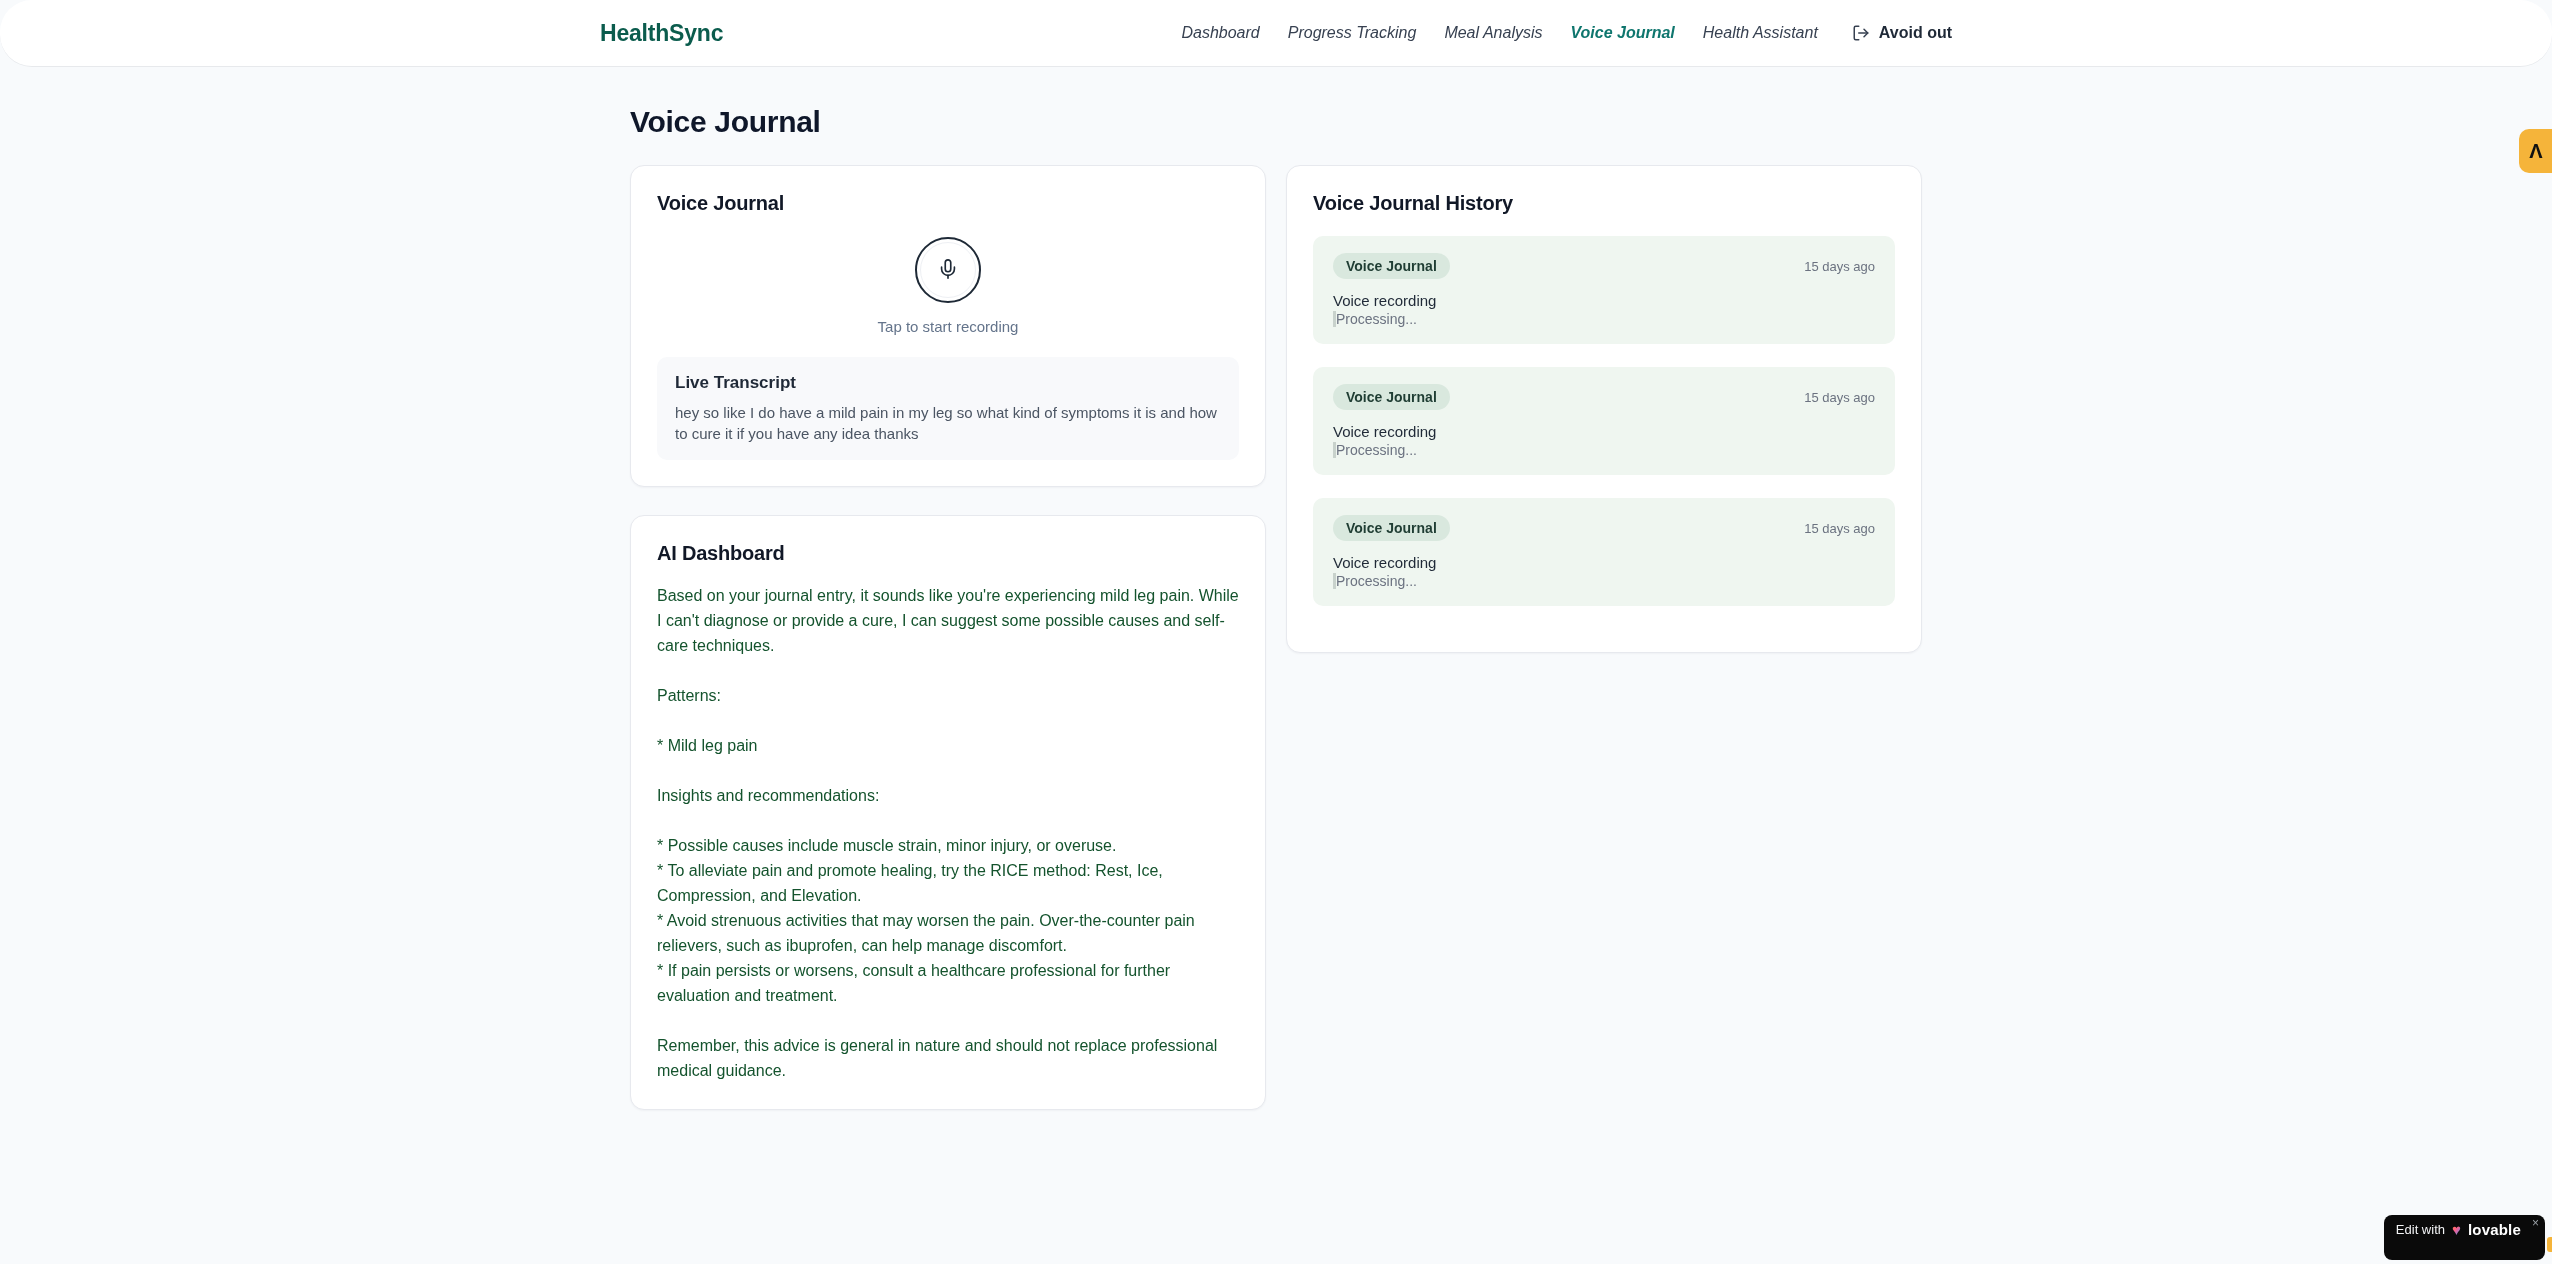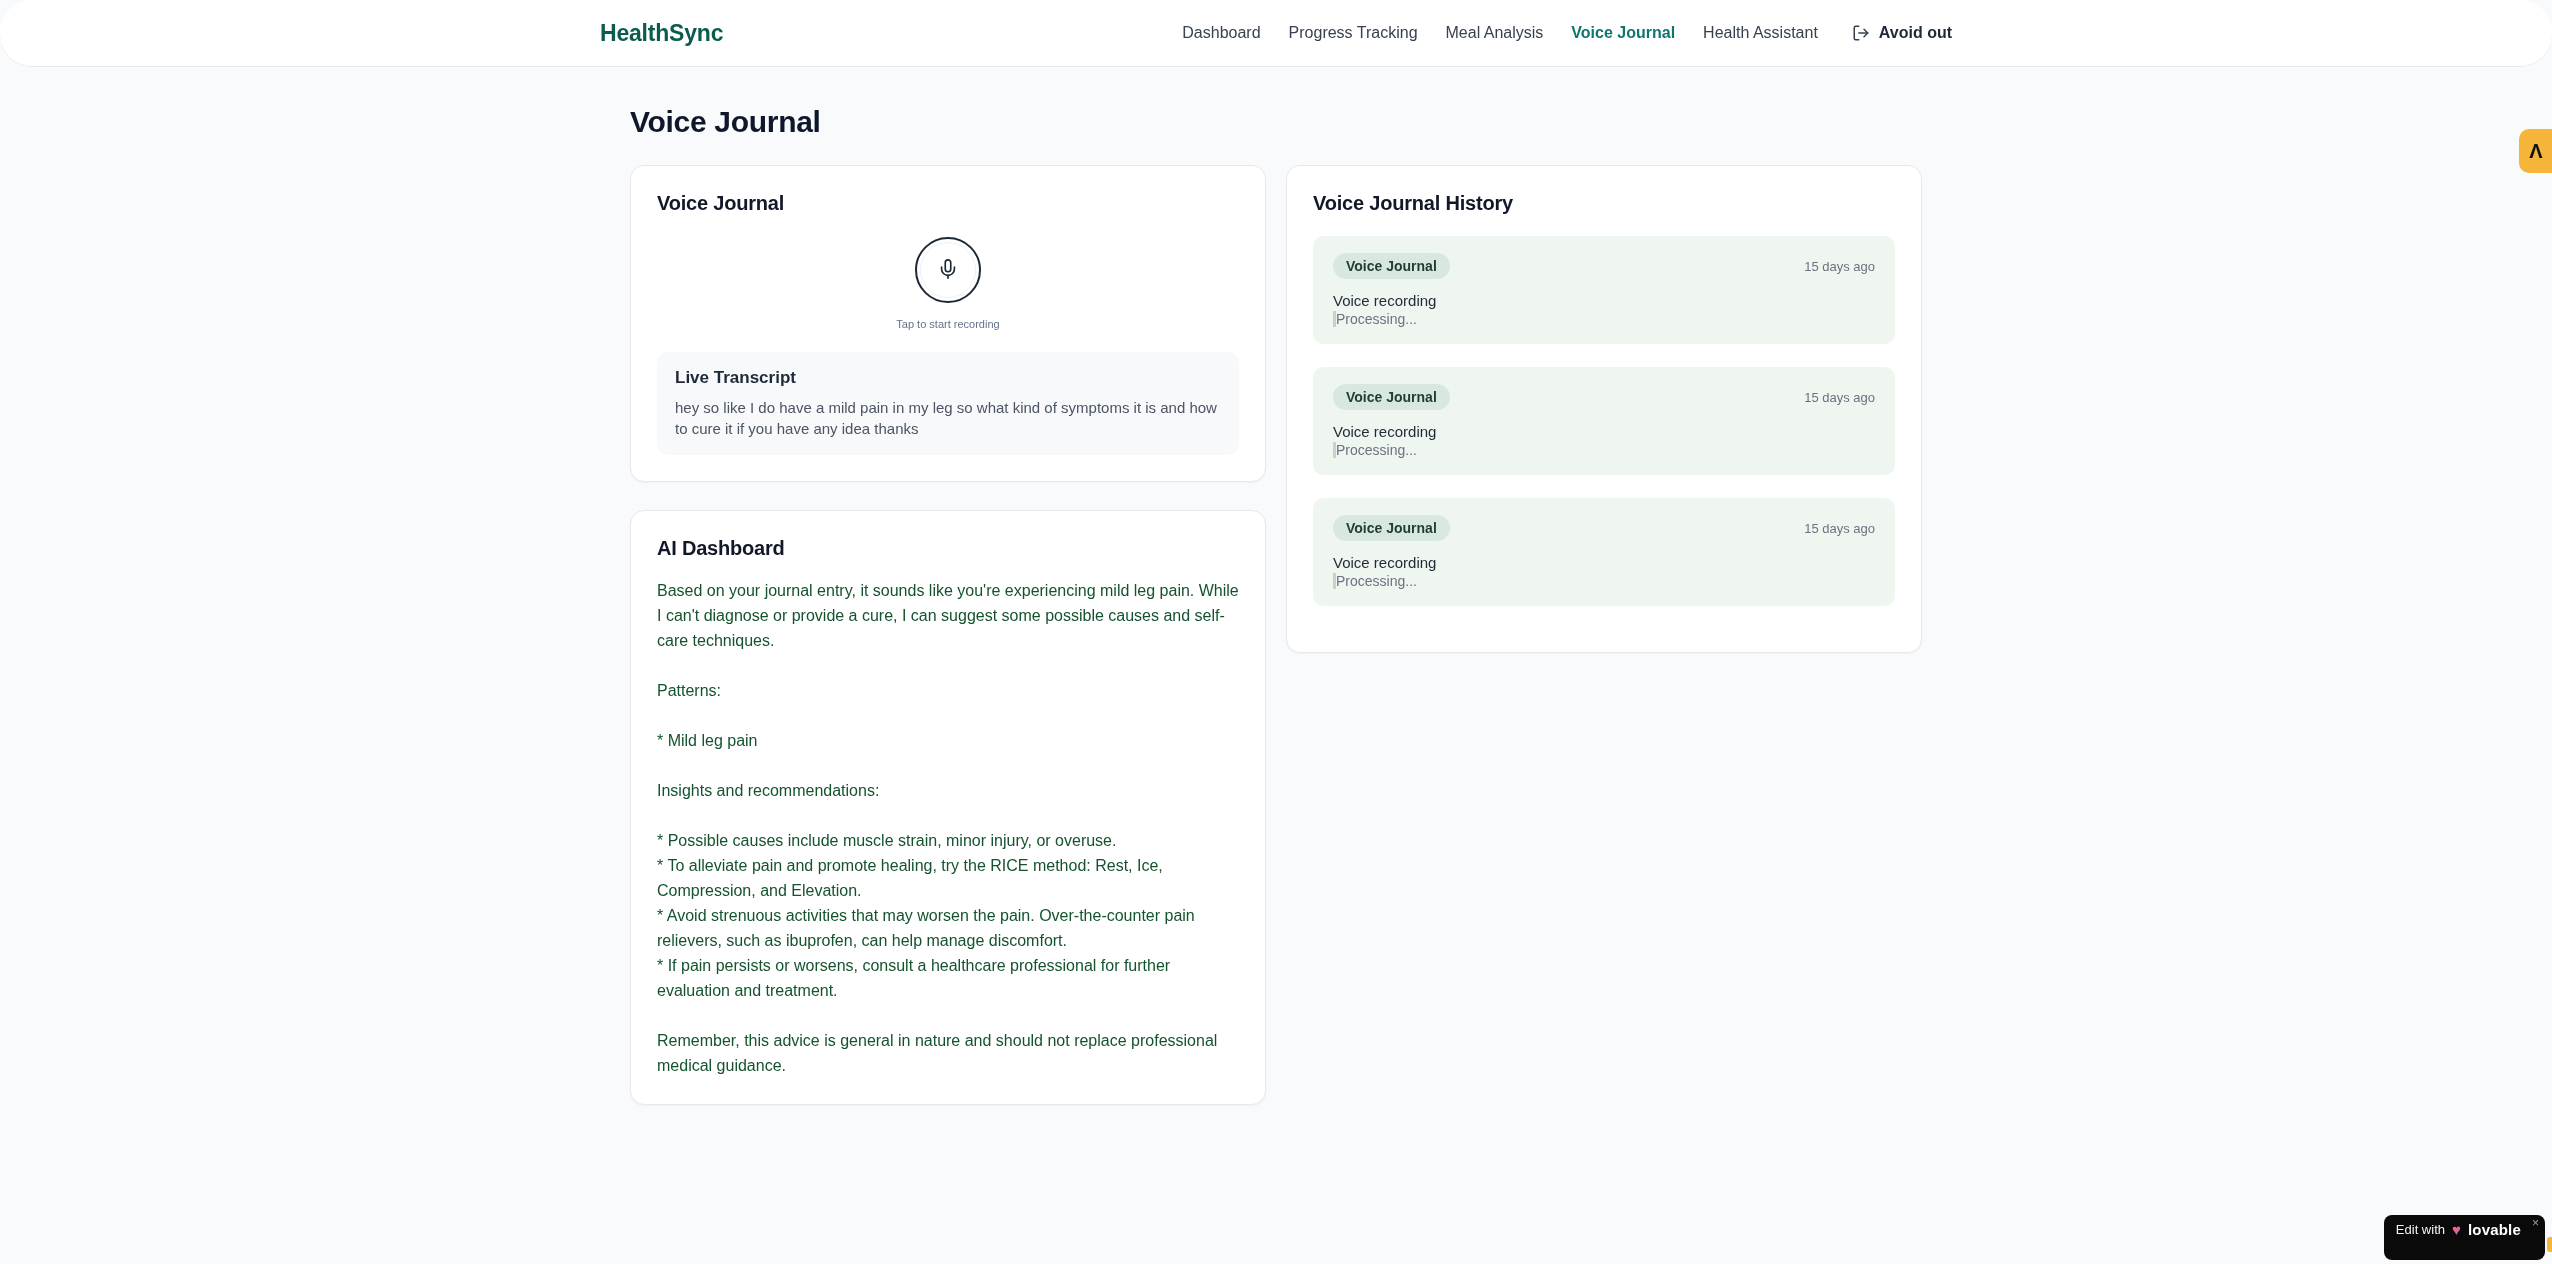--- a/index.html
+++ b/index.html
@@ -14,21 +14,21 @@
   
   .topnav {
     height:67px; background:#ffffff; border-bottom:1px solid #e7e9ec;
     display:flex; align-items:center;border-radius:32px;
   }
   .topnav-inner {
     width:1352px; margin:0 auto; display:flex; align-items:center; justify-content:space-between;
   }
   .logo { font-size:23px; font-weight:700; color:#0b5c4d; letter-spacing:-0.2px; cursor:pointer; }
   .nav-links { display:flex; align-items:center; gap:28px; }
-  .nav-link { font-size:16px; font-weight:500; color:#374151; text-decoration:none; cursor:pointer; }
+  .nav-link { font-size:16px; font-weight:500; color:#374151; text-decoration:none; cursor:pointer;font-style:italic; }
   .nav-link.active { color:#0f766e; font-weight:600; }
   .signout { display:flex; align-items:center; gap:9px; background:none; border:none;
     font-family:inherit; font-size:16px; font-weight:600; color:#1f2937; cursor:pointer; margin-left:6px; }
   .signout svg { display:block; }
 
   
   .main { width:1292px; margin:0 auto; padding-top:38px; }
   .page-title { font-size:30px; font-weight:700; color:#0f172a; letter-spacing:-0.3px; margin-bottom:26px; }
   .grid { display:flex; gap:20px; align-items:flex-start; }
   .col { width:636px; display:flex; flex-direction:column; gap:28px; }
@@ -42,21 +42,21 @@
   
   .mic-area { display:flex; flex-direction:column; align-items:center; padding-top:22px; }
   .mic-btn {
     width:66px; height:66px; border-radius:50%; background:#ffffff;
     border:2.5px solid #1e2936; cursor:pointer; position:relative;
     display:flex; align-items:center; justify-content:center;
   }
   .mic-btn::after {
     content:""; position:absolute; inset:3px; border-radius:50%; border:1px solid #eef0f4;
   }
-  .tap-hint { margin-top:15px; font-size:11px; color:#64748b; }
+  .tap-hint { margin-top:15px; font-size:15px; color:#64748b; }
   .transcript-box { margin-top:22px; background:#f8f9fb; border-radius:10px; padding:16px 18px; }
   .transcript-label { font-size:17px; font-weight:700; color:#1f2937; }
   .transcript-text { margin-top:9px; font-size:15px; line-height:21px; color:#4b5563; }
 
   
   .analysis-body { color:#14532d; font-size:16px; line-height:25px; }
   .analysis-body .para { margin-top:25px; white-space:pre-line; }
   .analysis-body .para:first-child { margin-top:18px; }
 
   

